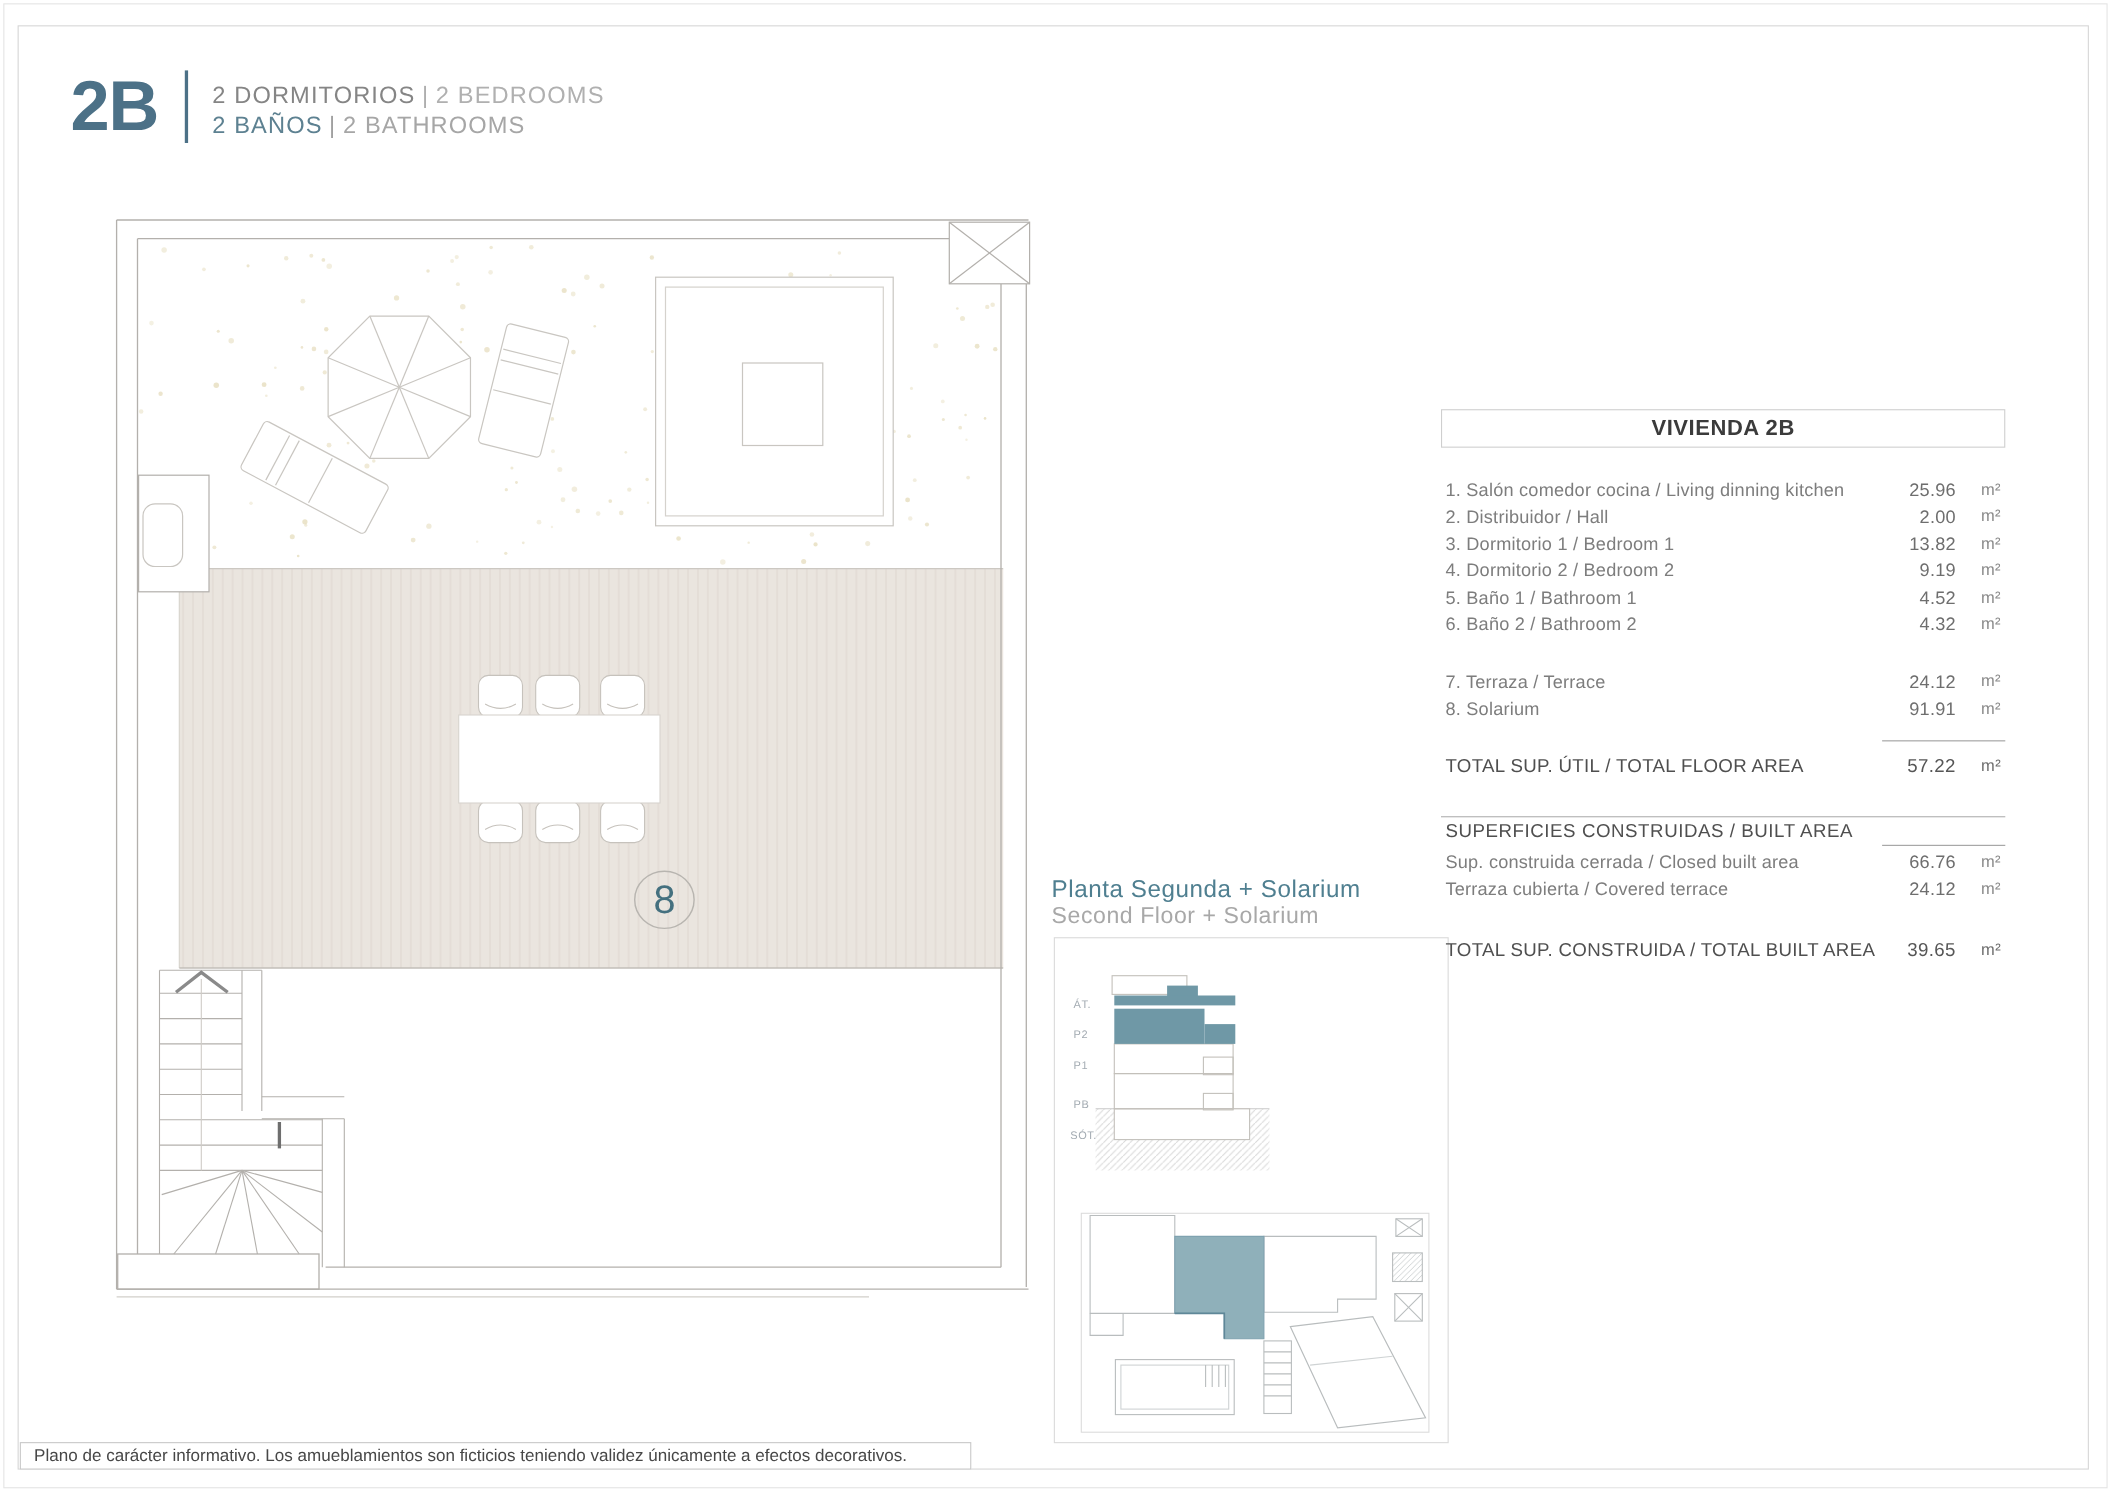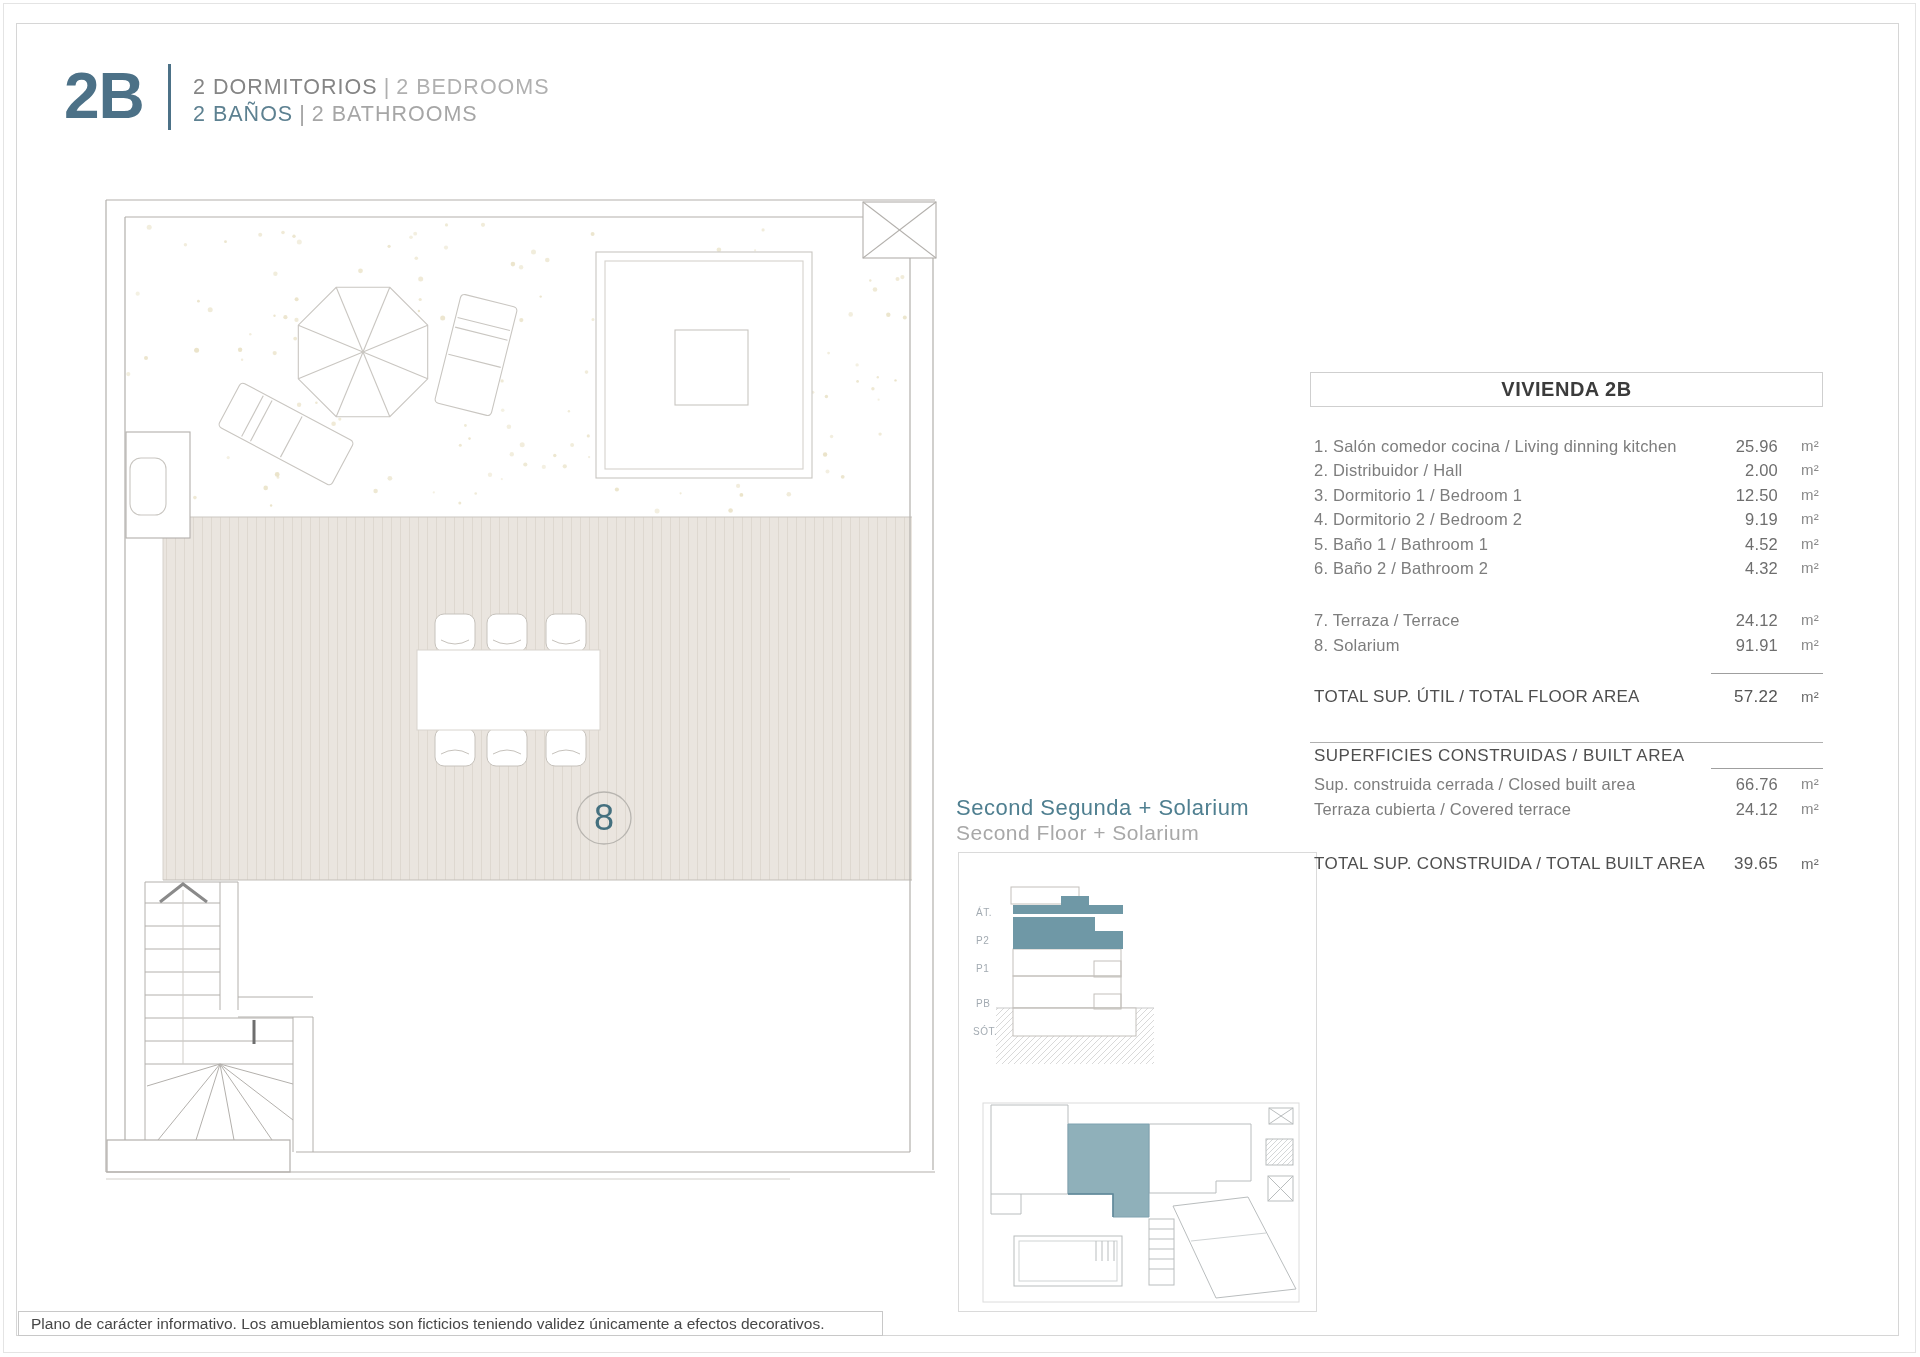--- a/index.html
+++ b/index.html
@@ -368,21 +368,21 @@
     </g>
 
     <g stroke="#b3b0ac" stroke-width="1" fill="none">
       <line x1="238" y1="997" x2="313" y2="997"></line>
       <line x1="238" y1="1017" x2="313" y2="1017"></line>
       <line x1="293" y1="1017" x2="293" y2="1152"></line>
       <line x1="313" y1="1017" x2="313" y2="1152"></line>
     </g>
   </svg>
 
-  <div class="inset-title-es">Second Segunda + Solarium</div>
+  <div class="inset-title-es">Planta Segunda + Solarium</div>
   <div class="inset-title-en">Second Floor + Solarium</div>
 
   <div class="inset-box">
     <svg width="357" height="458" viewBox="958 852 357 458">
       <defs>
         <pattern id="hatch" width="6" height="6" patternUnits="userSpaceOnUse">
           <line x1="0" y1="6" x2="6" y2="0" stroke="#d9d9d9" stroke-width="1"></line>
         </pattern>
         <pattern id="hatch2" width="5" height="5" patternUnits="userSpaceOnUse">
           <line x1="0" y1="5" x2="5" y2="0" stroke="#c9cdce" stroke-width="0.8"></line>
@@ -472,21 +472,21 @@
           <span class="val">25.96</span>
           <span class="unit">m²</span>
         </div>
       <div class="row">
           <span class="lbl">2. Distribuidor / Hall</span>
           <span class="val">2.00</span>
           <span class="unit">m²</span>
         </div>
       <div class="row">
           <span class="lbl">3. Dormitorio 1 / Bedroom 1</span>
-          <span class="val">12.50</span>
+          <span class="val">13.82</span>
           <span class="unit">m²</span>
         </div>
       <div class="row">
           <span class="lbl">4. Dormitorio 2 / Bedroom 2</span>
           <span class="val">9.19</span>
           <span class="unit">m²</span>
         </div>
       <div class="row">
           <span class="lbl">5. Baño 1 / Bathroom 1</span>
           <span class="val">4.52</span>

